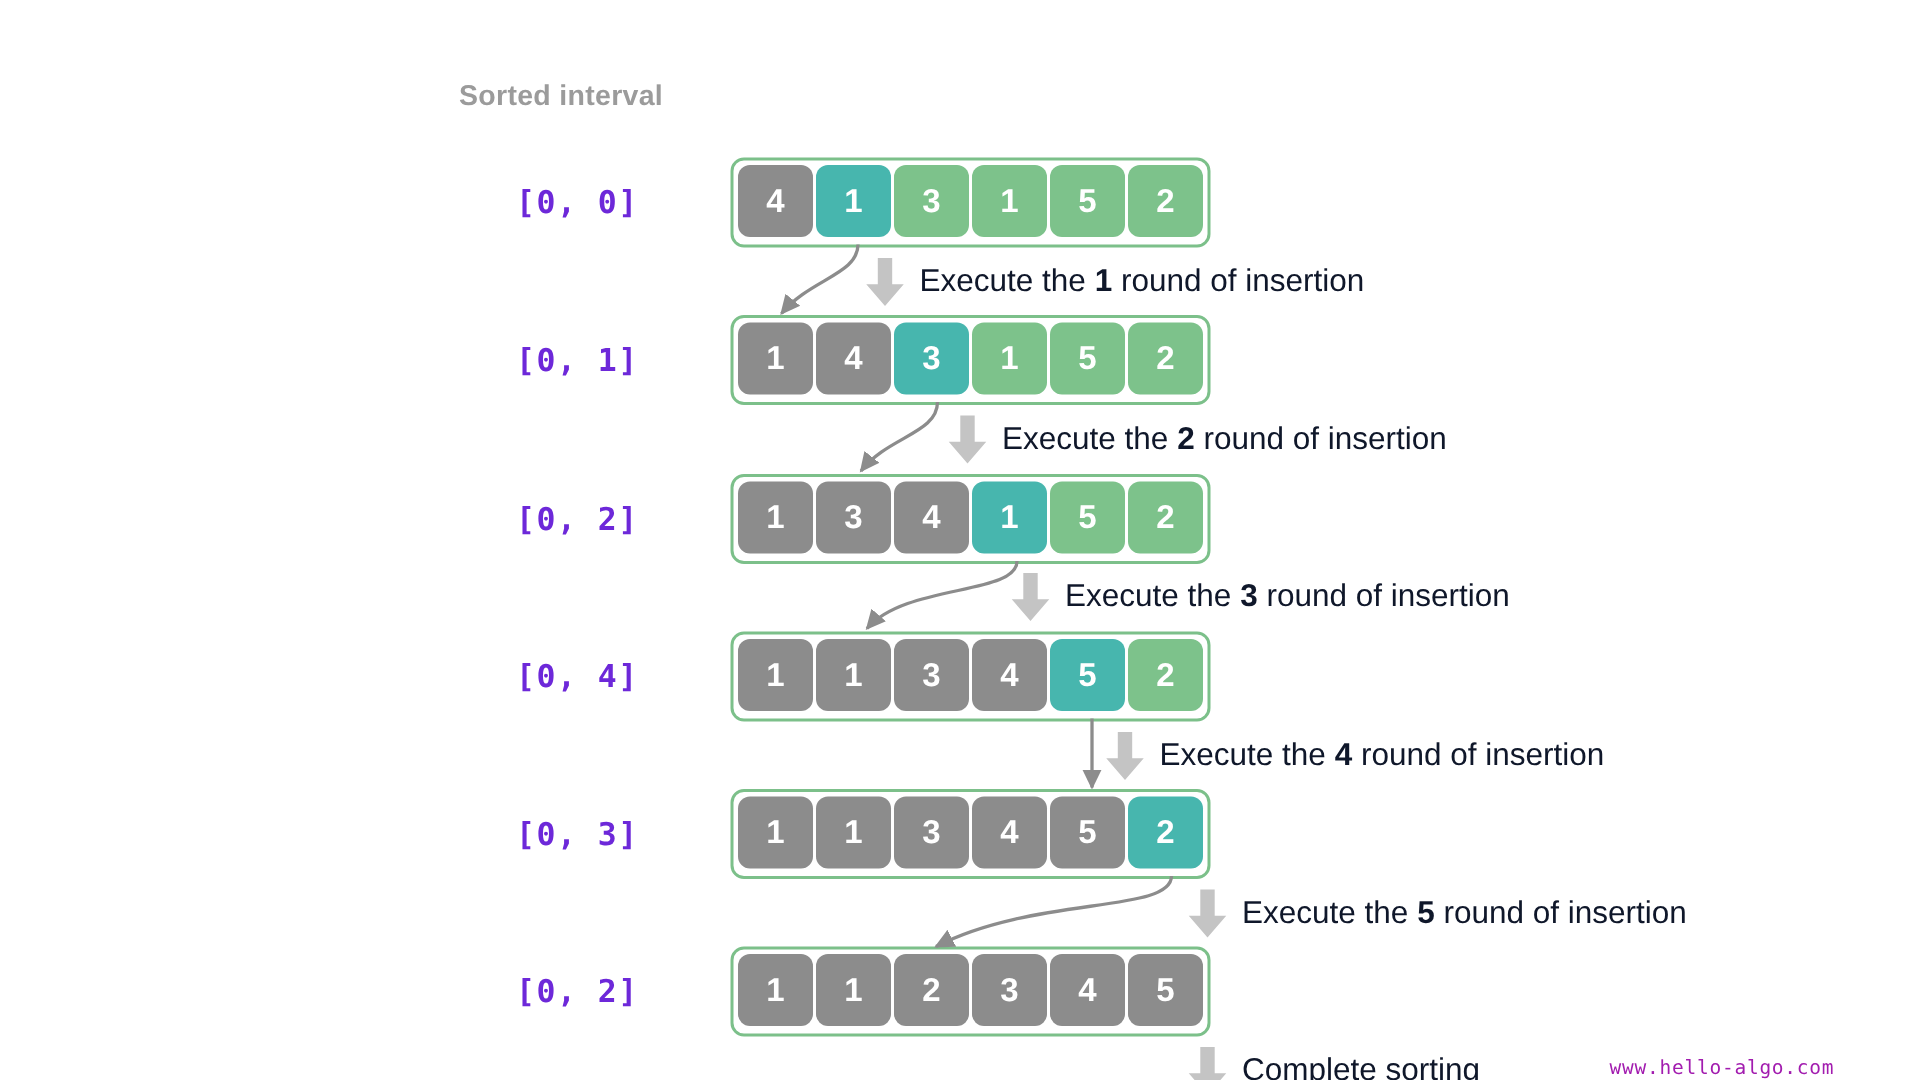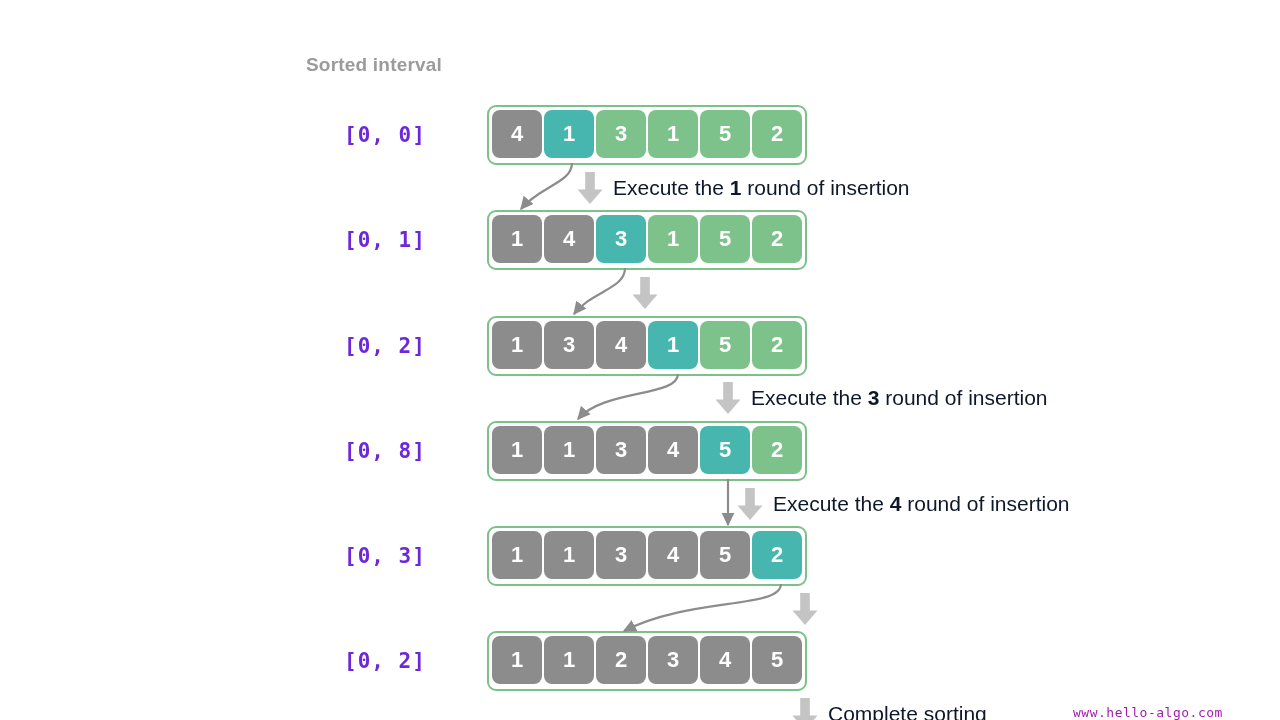--- a/index.html
+++ b/index.html
@@ -159,21 +159,21 @@
         <div class="array-frame">
           <div class="cell sorted">1</div>
           <div class="cell sorted">3</div>
           <div class="cell sorted">4</div>
           <div class="cell current">1</div>
           <div class="cell unsorted">5</div>
           <div class="cell unsorted">2</div>
         </div>
       </div>
       <div class="row" style="top: 390px;">
-        <div class="interval-label">[0, 8]</div>
+        <div class="interval-label">[0, 4]</div>
         <div class="array-frame">
           <div class="cell sorted">1</div>
           <div class="cell sorted">1</div>
           <div class="cell sorted">3</div>
           <div class="cell sorted">4</div>
           <div class="cell current">5</div>
           <div class="cell unsorted">2</div>
         </div>
       </div>
       <div class="row" style="top: 495px;">
@@ -222,37 +222,39 @@
       <div class="step-caption" style="left: 576px; top: 137px;">
         <svg class="down-arrow" viewBox="0 0 28 34">
           <path d="M9.2,1 L18.8,1 L18.8,18.5 L26.5,18.5 L14,33 L1.5,18.5 L9.2,18.5 Z" fill="#c4c4c4"></path>
         </svg>
         <div class="step-text"><span>Execute the </span><b>1</b><span> round of insertion</span></div>
       </div>
       <div class="step-caption" style="left: 631px; top: 242px;">
         <svg class="down-arrow" viewBox="0 0 28 34">
           <path d="M9.2,1 L18.8,1 L18.8,18.5 L26.5,18.5 L14,33 L1.5,18.5 L9.2,18.5 Z" fill="#c4c4c4"></path>
         </svg>
-      </div>
-      <div class="step-caption" style="left: 714px; top: 347px;">
+        <div class="step-text"><span>Execute the </span><b>2</b><span> round of insertion</span></div>
+      </div>
+      <div class="step-caption" style="left: 673px; top: 347px;">
         <svg class="down-arrow" viewBox="0 0 28 34">
           <path d="M9.2,1 L18.8,1 L18.8,18.5 L26.5,18.5 L14,33 L1.5,18.5 L9.2,18.5 Z" fill="#c4c4c4"></path>
         </svg>
         <div class="step-text"><span>Execute the </span><b>3</b><span> round of insertion</span></div>
       </div>
       <div class="step-caption" style="left: 736px; top: 453px;">
         <svg class="down-arrow" viewBox="0 0 28 34">
           <path d="M9.2,1 L18.8,1 L18.8,18.5 L26.5,18.5 L14,33 L1.5,18.5 L9.2,18.5 Z" fill="#c4c4c4"></path>
         </svg>
         <div class="step-text"><span>Execute the </span><b>4</b><span> round of insertion</span></div>
       </div>
       <div class="step-caption" style="left: 791px; top: 558px;">
         <svg class="down-arrow" viewBox="0 0 28 34">
           <path d="M9.2,1 L18.8,1 L18.8,18.5 L26.5,18.5 L14,33 L1.5,18.5 L9.2,18.5 Z" fill="#c4c4c4"></path>
         </svg>
+        <div class="step-text"><span>Execute the </span><b>5</b><span> round of insertion</span></div>
       </div>
       <div class="step-caption" style="left: 791px; top: 663px; justify-content: space-between;">
         <svg class="down-arrow" viewBox="0 0 28 34">
           <path d="M9.2,1 L18.8,1 L18.8,18.5 L26.5,18.5 L14,33 L1.5,18.5 L9.2,18.5 Z" fill="#c4c4c4"></path>
         </svg>
         <div class="step-text"><span>Complete sorting</span></div>
       </div>
     </div>
 
   <div id="watermark">www.hello-algo.com</div>

